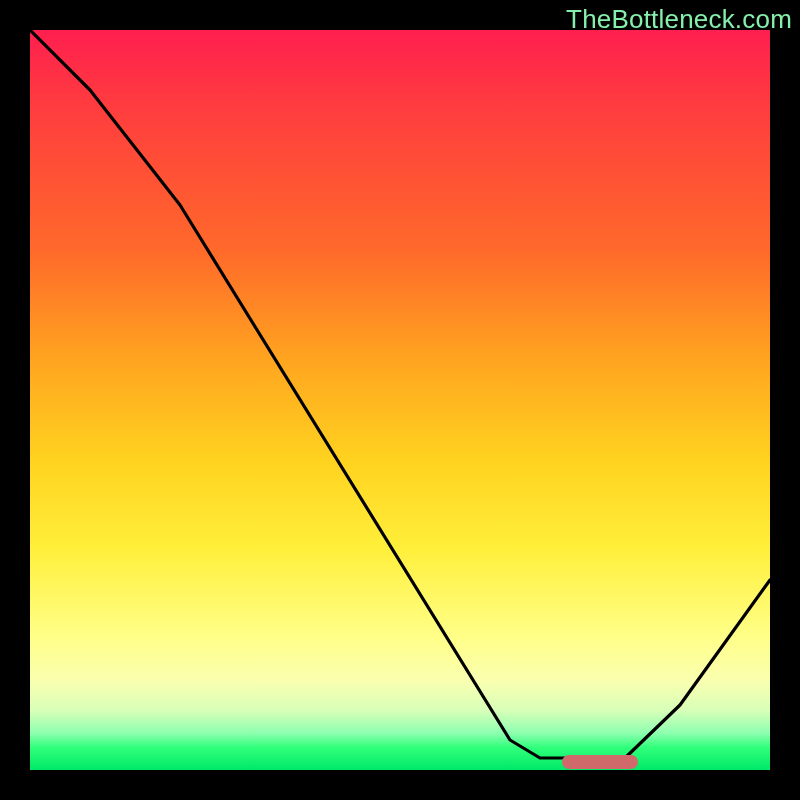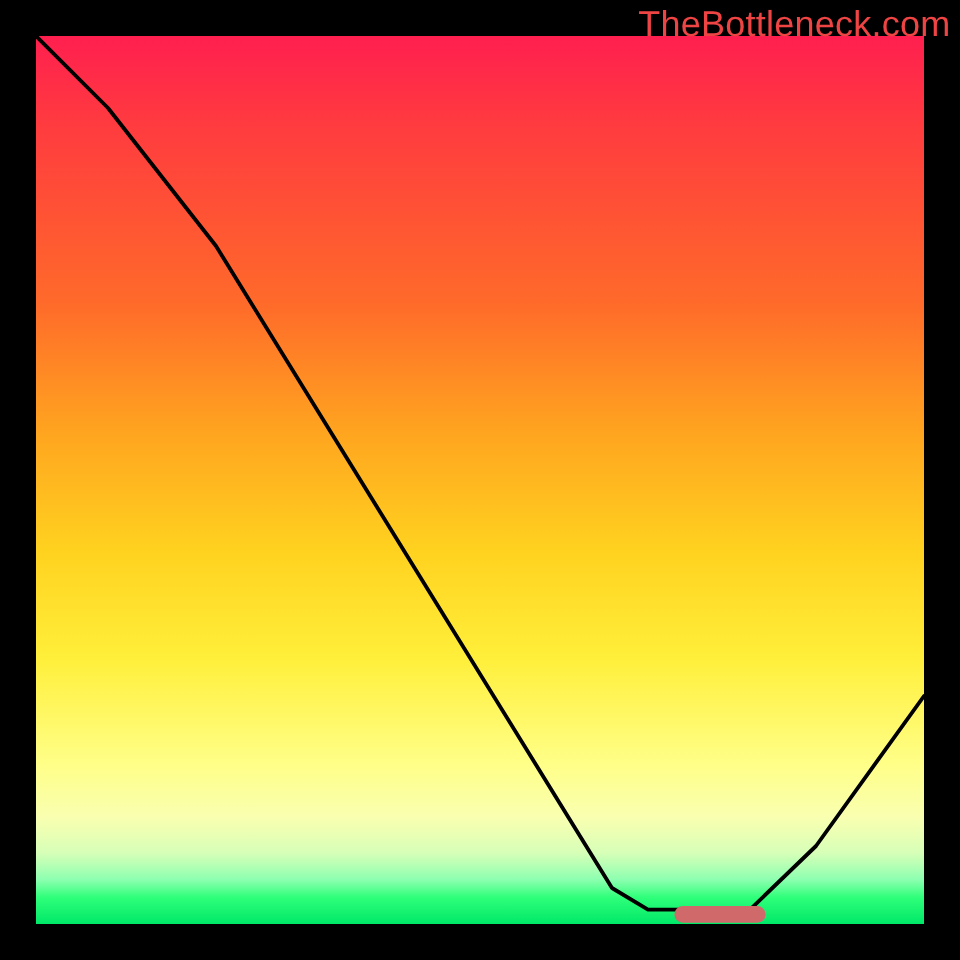--- a/index.html
+++ b/index.html
@@ -46,22 +46,22 @@
       #f9ffb0 88%,
       #d7ffb8 92%,
       #8dffb0 95%,
       #2fff7a 97%,
       #00e868 100%);
   }
   .watermark {
     position: absolute;
     top: 4px;
     right: 8px;
-    color: #ef4444;
-    font-size: 30px;
+    color: #86efac;
+    font-size: 26px;
     font-weight: 500;
     letter-spacing: 0.2px;
     user-select: none;
   }
   svg.lines {
     position: absolute;
     left: 0;
     top: 0;
     width: 100%;
     height: 100%;

